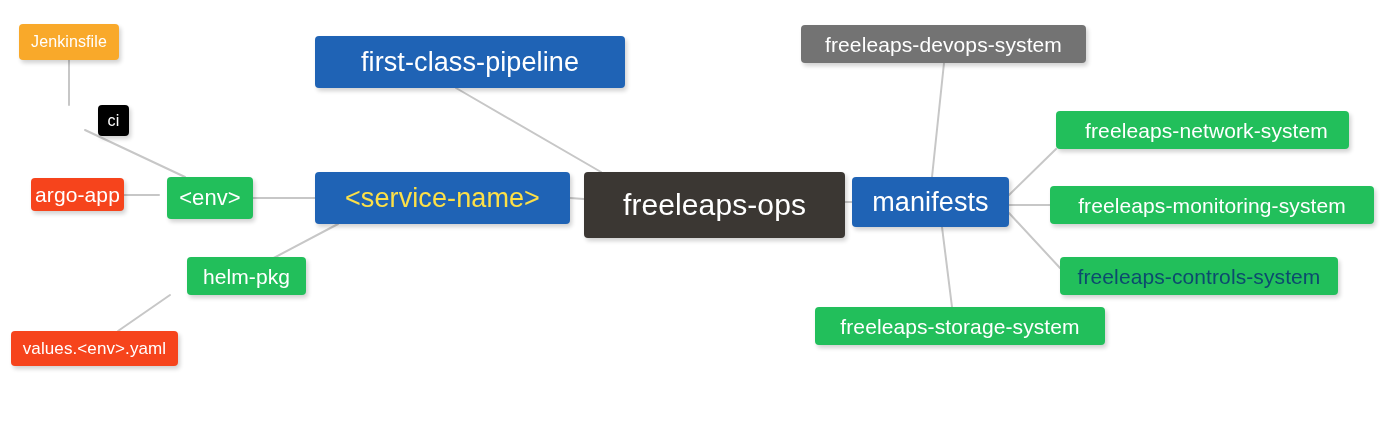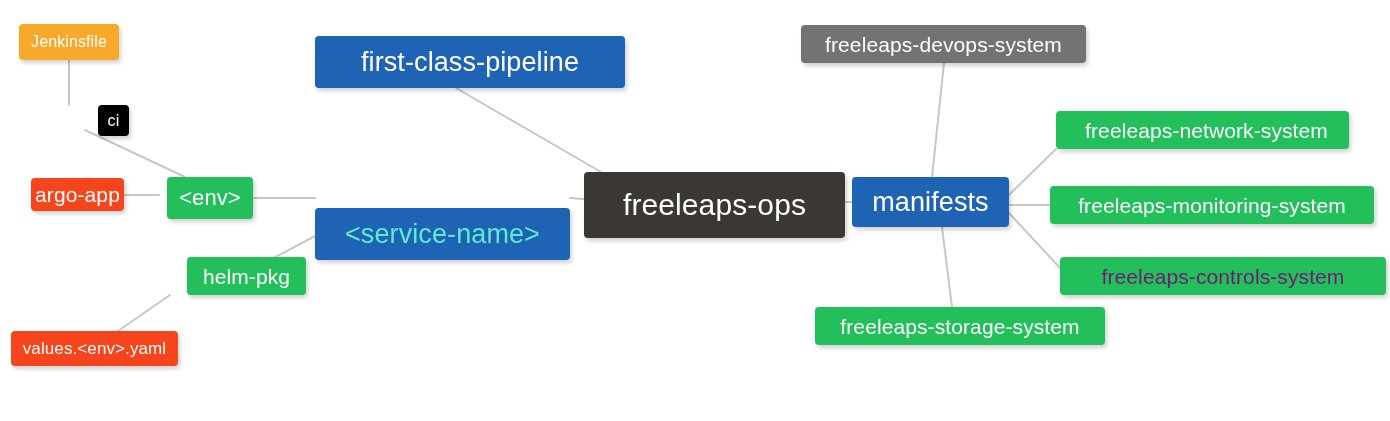--- a/index.html
+++ b/index.html
@@ -73,28 +73,28 @@
       <line x1="69" y1="105" x2="69" y2="60" stroke="#c7c7c7" stroke-width="2" stroke-linecap="round"></line>
       <line x1="170" y1="295" x2="118" y2="331" stroke="#c7c7c7" stroke-width="2" stroke-linecap="round"></line>
       <line x1="932" y1="177" x2="944" y2="63" stroke="#c7c7c7" stroke-width="2" stroke-linecap="round"></line>
       <line x1="1009" y1="195" x2="1056" y2="149" stroke="#c7c7c7" stroke-width="2" stroke-linecap="round"></line>
       <line x1="1009" y1="205" x2="1050" y2="205" stroke="#c7c7c7" stroke-width="2" stroke-linecap="round"></line>
       <line x1="1009" y1="213" x2="1060" y2="268" stroke="#c7c7c7" stroke-width="2" stroke-linecap="round"></line>
       <line x1="942" y1="227" x2="952" y2="307" stroke="#c7c7c7" stroke-width="2" stroke-linecap="round"></line>
     </svg>
   <div id="node-layer">
       <div class="mm-node root" style="left: 584px; top: 172px; width: 261px; height: 66px; font-size: 30px; background: rgb(59, 55, 51); color: rgb(255, 255, 255);">freeleaps-ops</div>
-      <div class="mm-node lvl1-blue" style="left: 315px; top: 172px; width: 255px; height: 52px; font-size: 27px; background: rgb(31, 99, 181); color: #5eead4; margin-top: 36px;">&lt;service-name&gt;</div>
+      <div class="mm-node lvl1-blue" style="left: 315px; top: 172px; width: 255px; height: 52px; font-size: 27px; background: rgb(31, 99, 181); color: #fde047;">&lt;service-name&gt;</div>
       <div class="mm-node lvl1-blue" style="left: 852px; top: 177px; width: 157px; height: 50px; font-size: 27px; background: rgb(31, 99, 181); color: rgb(255, 255, 255);">manifests</div>
       <div class="mm-node lvl1-blue" style="left: 315px; top: 36px; width: 310px; height: 52px; font-size: 27px; background: rgb(31, 99, 181); color: rgb(255, 255, 255);">first-class-pipeline</div>
       <div class="mm-node lvl2-green" style="left: 159px; top: 177px; width: 86px; height: 42px; font-size: 22px; background: rgb(34, 191, 91); color: rgb(255, 255, 255); margin-left: 8px;">&lt;env&gt;</div>
       <div class="mm-node lvl2-green" style="left: 147px; top: 257px; width: 119px; height: 38px; font-size: 21px; background: rgb(34, 191, 91); color: rgb(255, 255, 255); margin-left: 40px;">helm-pkg</div>
       <div class="mm-node lvl2-green" style="left: 801px; top: 25px; width: 285px; height: 38px; font-size: 21px; background: #737373; color: rgb(255, 255, 255);">freeleaps-devops-system</div>
       <div class="mm-node lvl2-green" style="left: 1056px; top: 111px; width: 293px; height: 38px; font-size: 21px; background: rgb(34, 191, 91); color: rgb(255, 255, 255); padding-left: 8px;">freeleaps-network-system</div>
       <div class="mm-node lvl2-green" style="left: 1050px; top: 186px; width: 324px; height: 38px; font-size: 21px; background: rgb(34, 191, 91); color: rgb(255, 255, 255);">freeleaps-monitoring-system</div>
-      <div class="mm-node lvl2-green" style="left: 1060px; top: 257px; width: 326px; height: 38px; font-size: 21px; background: rgb(34, 191, 91); color: #701a75;">freeleaps-controls-system</div>
+      <div class="mm-node lvl2-green" style="left: 1060px; top: 257px; width: 278px; height: 38px; font-size: 21px; background: rgb(34, 191, 91); color: #0c4a6e;">freeleaps-controls-system</div>
       <div class="mm-node lvl2-green" style="left: 815px; top: 307px; width: 290px; height: 38px; font-size: 21px; background: rgb(34, 191, 91); color: rgb(255, 255, 255);">freeleaps-storage-system</div>
       <div class="mm-node lvl3-orange" style="left: 19px; top: 24px; width: 100px; height: 36px; font-size: 16px; background: rgb(249, 169, 42); color: rgb(255, 255, 255); text-align: center;">Jenkinsfile</div>
       <div class="mm-node lvl3-red" style="left: 54px; top: 105px; width: 31px; height: 31px; font-size: 16px; background: #000000; color: rgb(255, 255, 255); margin-left: 44px;">ci</div>
       <div class="mm-node lvl3-red" style="left: 31px; top: 178px; width: 93px; height: 33px; font-size: 21px; background: rgb(246, 68, 28); color: rgb(255, 255, 255);">argo-app</div>
       <div class="mm-node lvl3-red" style="left: 11px; top: 331px; width: 167px; height: 35px; font-size: 17px; background: rgb(246, 68, 28); color: rgb(255, 255, 255);">values.&lt;env&gt;.yaml</div>
     </div>
 </div>
 
 </body></html>

